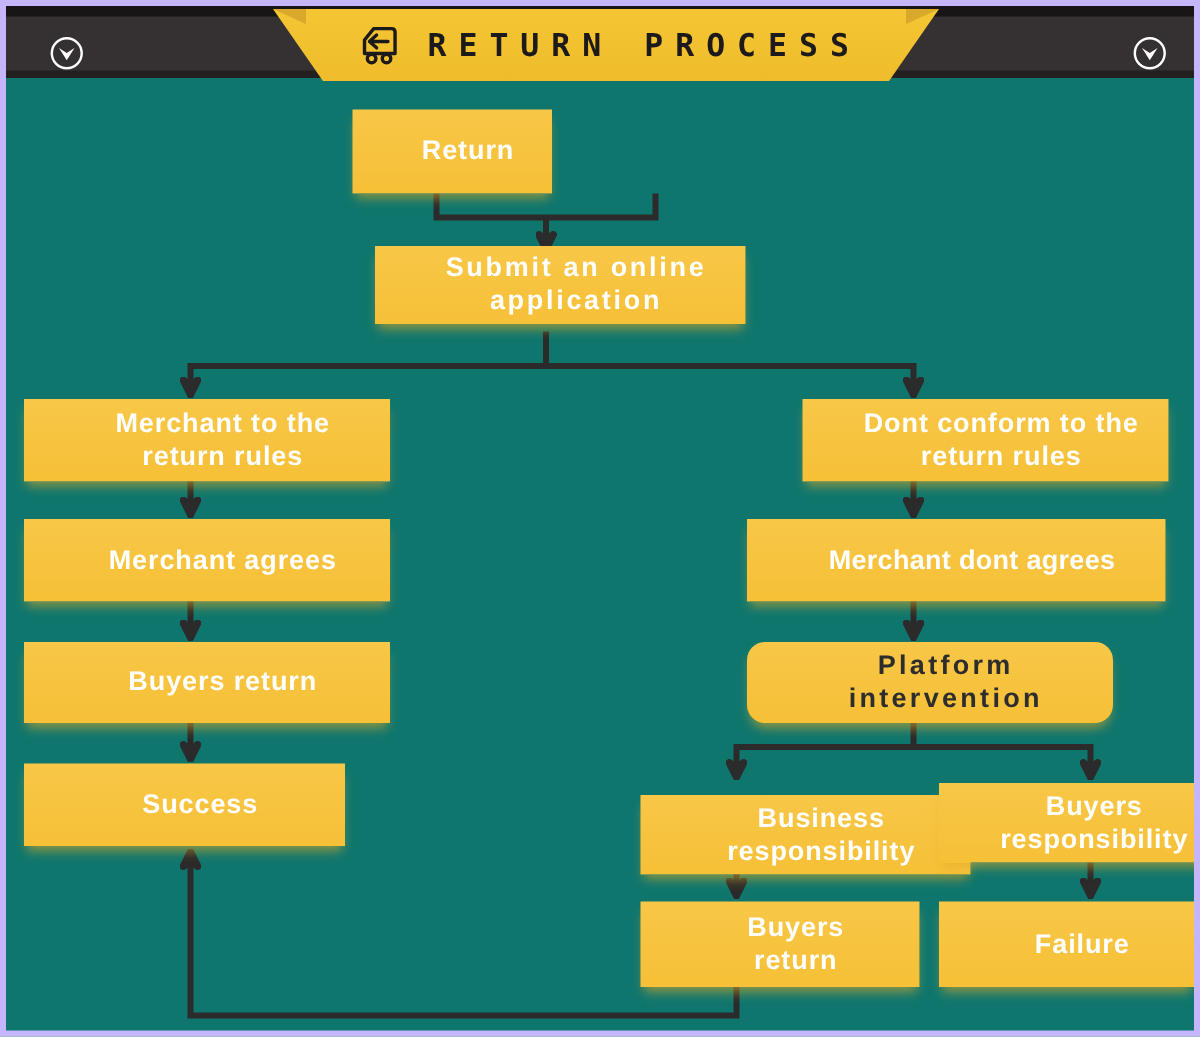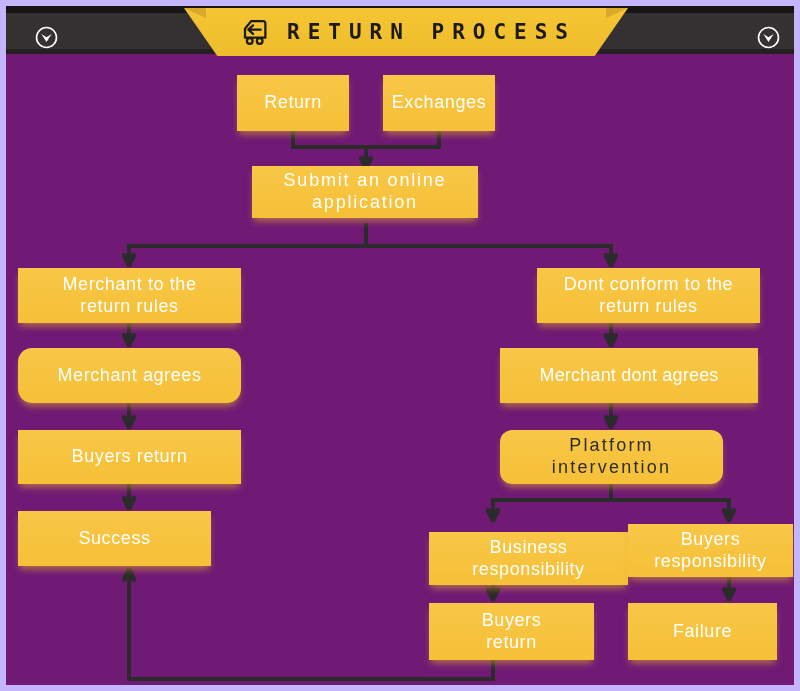--- a/index.html
+++ b/index.html
@@ -1,17 +1,17 @@
 <!DOCTYPE html>
 <html><head>
 <meta charset="utf-8">
 <style>
   html,body{margin:0;padding:0;background:#fff;}
-  .page{position:relative;width:800px;height:691px;background:#701a75;overflow:hidden;
-        box-sizing:border-box;border:6px solid #c4b5fd;
+  .page{position:relative;width:800px;height:691px;background:#0f766e;overflow:hidden;
+        box-sizing:border-box;border:4px solid #c4b5fd;
         font-family:"Liberation Sans", sans-serif;}
   
   .topbar{position:absolute;left:0;top:0;width:800px;height:48px;
           background:#353031;border-top:7px solid #181516;border-bottom:5px solid #242021;
           box-sizing:border-box;}
   .circle-btn{position:absolute;top:20px;width:23px;height:23px;cursor:pointer;}
   .circle-btn.left{left:29px;} .circle-btn.right{left:751px;}
   .banner{position:absolute;left:178px;top:2px;width:444px;height:48px;
           background:linear-gradient(180deg,#f5c534,#efbd2c);
           clip-path:polygon(0 0,100% 0,92.5% 100%,7.5% 100%);
@@ -19,22 +19,22 @@
           filter:drop-shadow(0 2px 2px rgba(130,95,10,.35));}
   .banner .fold{position:absolute;top:0;width:22px;height:10px;background:#d9a92b;}
   .banner .fold.l{left:0;clip-path:polygon(0 0,100% 0,100% 100%);}
   .banner .fold.r{right:0;clip-path:polygon(0 0,100% 0,0 100%);}
   .banner-title{font-family:"DejaVu Sans Mono", monospace;font-weight:bold;
                 font-size:21px;letter-spacing:8px;color:#1d1a1b;white-space:nowrap;}
   
   .node{position:absolute;display:flex;align-items:center;justify-content:center;
         text-align:center;white-space:pre-line;
         background:linear-gradient(180deg,#f8c747,#f6c037);
-        color:#ffffff;font-weight:normal;font-size:18px;letter-spacing:.6px;line-height:1.22;
-        box-shadow:0 5px 7px -2px rgba(226,172,40,.6);}
+        color:#ffffff;font-weight:bold;font-size:18px;letter-spacing:.6px;line-height:1.22;
+        box-shadow:0 5px 7px -2px rgba(226,172,40,.6);padding-left:21px;}
   .node.dark{color:#2d2d2d;letter-spacing:2.2px;}
   .node.spaced{letter-spacing:1.8px;}
   .connectors{position:absolute;left:0;top:0;width:800px;height:691px;pointer-events:none;}
   .connectors path{fill:none;stroke:#2b2b2b;stroke-width:4;}
 </style>
 </head>
 <body>
 
 <div class="page">
 
@@ -100,27 +100,26 @@
     <path d="M487 492 L487 514" marker-end="url(#arw)"></path>
     <path d="M723 492 L723 514" marker-end="url(#arw)"></path>
 
     <path d="M487 571 L487 593" marker-end="url(#arw)"></path>
     <path d="M723 571 L723 593" marker-end="url(#arw)"></path>
 
     <path d="M487 654 L487 673 L123 673 L123 564" marker-end="url(#arw)"></path>
   </svg>
 
   <div class="node" style="left:231px;top:69px;width:112px;height:56px;">Return</div>
-  <div class="node" style="left:377px;top:69px;width:112px;height:56px;">Exchanges</div>
   <div class="node spaced" style="left:246px;top:160px;width:226px;height:52px;">Submit an online
 application</div>
 
   <div class="node" style="left:12px;top:262px;width:223px;height:55px;">Merchant to the
 return rules</div>
-  <div class="node" style="left:12px;top:342px;width:223px;height:55px;border-radius:14px;">Merchant agrees</div>
+  <div class="node" style="left:12px;top:342px;width:223px;height:55px;">Merchant agrees</div>
   <div class="node" style="left:12px;top:424px;width:223px;height:54px;">Buyers return</div>
   <div class="node" style="left:12px;top:505px;width:193px;height:55px;">Success</div>
 
   <div class="node" style="left:494px;top:262px;width:223px;height:55px;margin-left:37px;">Dont conform to the
 return rules</div>
   <div class="node" style="left:494px;top:342px;width:258px;height:55px;letter-spacing:.2px;">Merchant dont agrees</div>
   <div class="node dark" style="left:494px;top:424px;width:223px;height:54px;border-radius:12px;">Platform
 intervention</div>
 
   <div class="node" style="left:423px;top:526px;width:199px;height:53px;">Business

